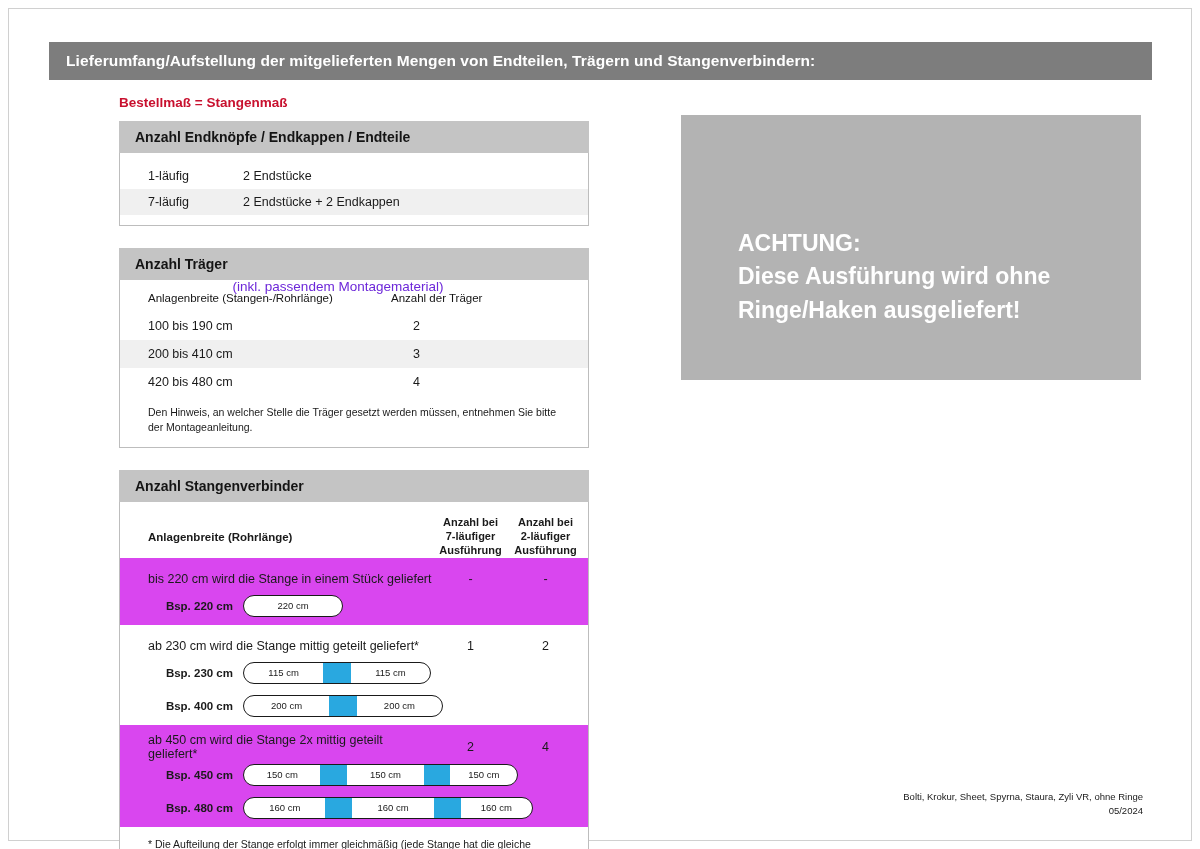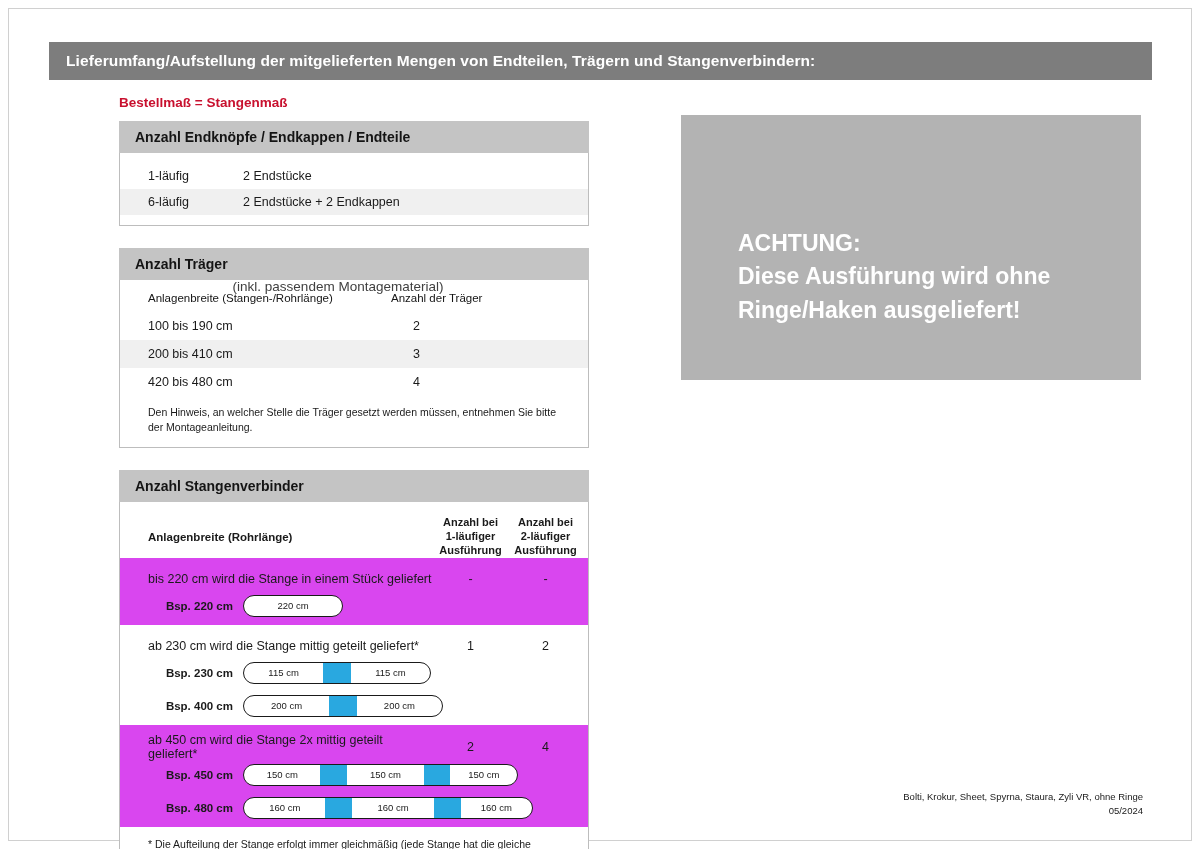--- a/index.html
+++ b/index.html
@@ -58,21 +58,21 @@
     box-sizing:border-box;
   }
   .section-head .strong{
     font-weight:bold;
     font-size:14px;
     color:#141414;
   }
   .section-head .light{
     font-weight:normal;
     font-size:13.5px;
-    color:#404040;
+    color:#6d28d9;
     margin-left:5px;
     margin-top:44px;
   }
   .section-body{
     border:1px solid #bdbdbd;
     border-top:none;
     background:#fff;
     box-sizing:border-box;
   }
   
@@ -243,21 +243,21 @@
         <table class="tbl">
           <tbody>
               <tr class="spacer-row">
                 <td colspan="2"></td>
               </tr>
           <tr>
             <td class="c1">1-läufig</td>
             <td class="c2">2 Endstücke</td>
           </tr>
           <tr class="alt">
-            <td class="c1">6-läufig</td>
+            <td class="c1">7-läufig</td>
             <td class="c2">2 Endstücke + 2 Endkappen</td>
           </tr>
           <tr class="spacer-row">
                 <td colspan="2"></td>
               </tr>
         </tbody>
           </table>
       </div>
     </div>
 
@@ -294,21 +294,21 @@
     <div class="section">
       <div class="section-head">
         <span class="strong">Anzahl Stangenverbinder</span>
       </div>
       <div class="section-body">
 
         <div class="sv-head-row">
           <div class="lbl">Anlagenbreite (Rohrlänge)</div>
           <div class="col">
             <div>Anzahl bei</div>
-            <div>1-läufiger</div>
+            <div>7-läufiger</div>
             <div>Ausführung</div>
           </div>
           <div class="col">
             <div>Anzahl bei</div>
             <div>2-läufiger</div>
             <div>Ausführung</div>
           </div>
         </div>
 
         <div class="sv-block alt">

